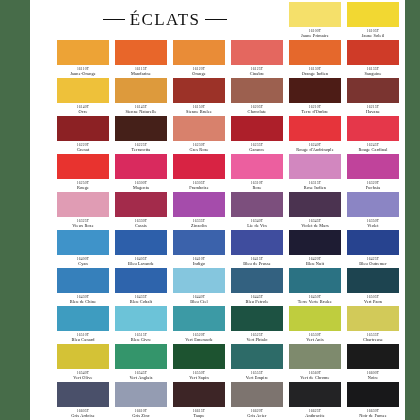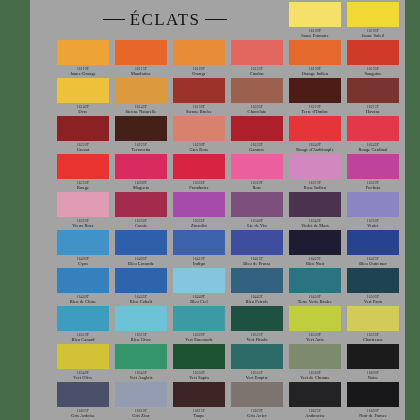--- a/index.html
+++ b/index.html
@@ -12,21 +12,21 @@
     overflow: hidden;
     background: #476c49;
     font-family: "Liberation Serif", serif;
   }
   #page {
     position: absolute;
     left: 30px;
     top: 0;
     width: 375px;
     height: 420px;
-    background: #a3a3a3;
+    background: #ffffff;
     overflow: hidden;
   }
   #title-block {
     position: absolute;
     left: 0;
     top: 6px;
     width: 270px;
     text-align: center;
   }
   .title-wrap {

